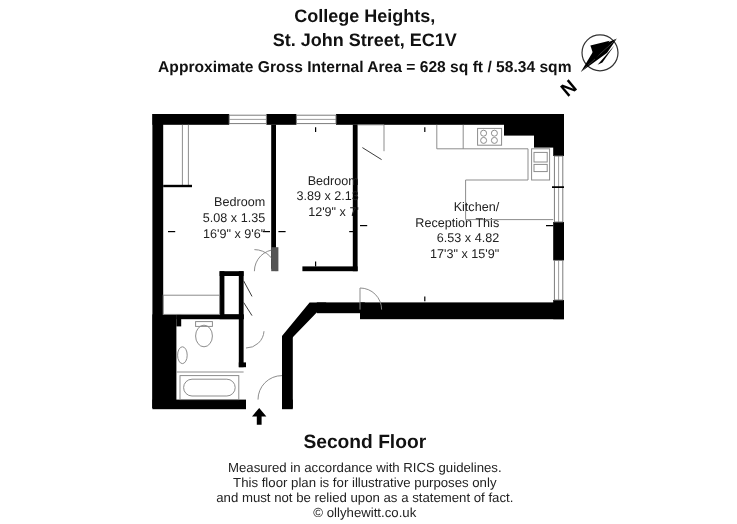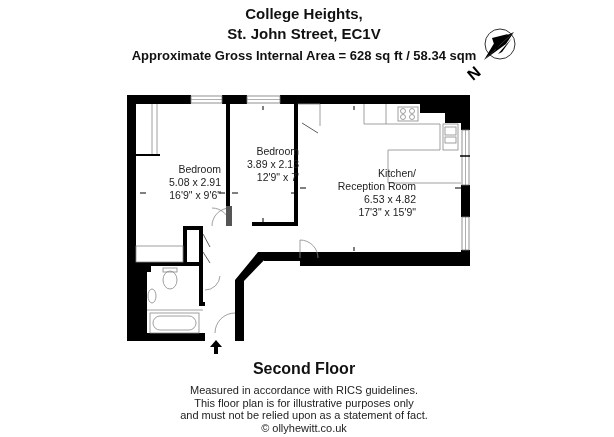--- a/index.html
+++ b/index.html
@@ -145,31 +145,31 @@
     <line x1="354" y1="247" x2="354" y2="251"></line>
   </g>
 
   <g>
     <polygon points="216,340 210,347 214,347 214,354 218,354 218,347 222,347" fill="#000"></polygon>
   </g>
 </svg>
 
 <div class="room-label" style="left:151px; top:163px; width:70px;">
   <div>Bedroom</div>
-  <div>5.08 x 2.91</div>
+  <div>5.08 x 1.35</div>
   <div>16'9" x 9'6"</div>
 </div>
 <div class="room-label" style="left:229px; top:145px; width:70px;">
   <div>Bedroom</div>
   <div>3.89 x 2.13</div>
   <div>12'9" x 7'</div>
 </div>
 <div class="room-label" style="left:330px; top:167px; width:86px;">
   <div>Kitchen/</div>
-  <div>Reception Room</div>
+  <div>Reception This</div>
   <div>6.53 x 4.82</div>
   <div>17'3" x 15'9"</div>
 </div>
 
 <div class="floor-label">Second Floor</div>
 
 <div class="disclaimer">
   <div>Measured in accordance with RICS guidelines.</div>
   <div>This floor plan is for illustrative purposes only</div>
   <div>and must not be relied upon as a statement of fact.</div>

